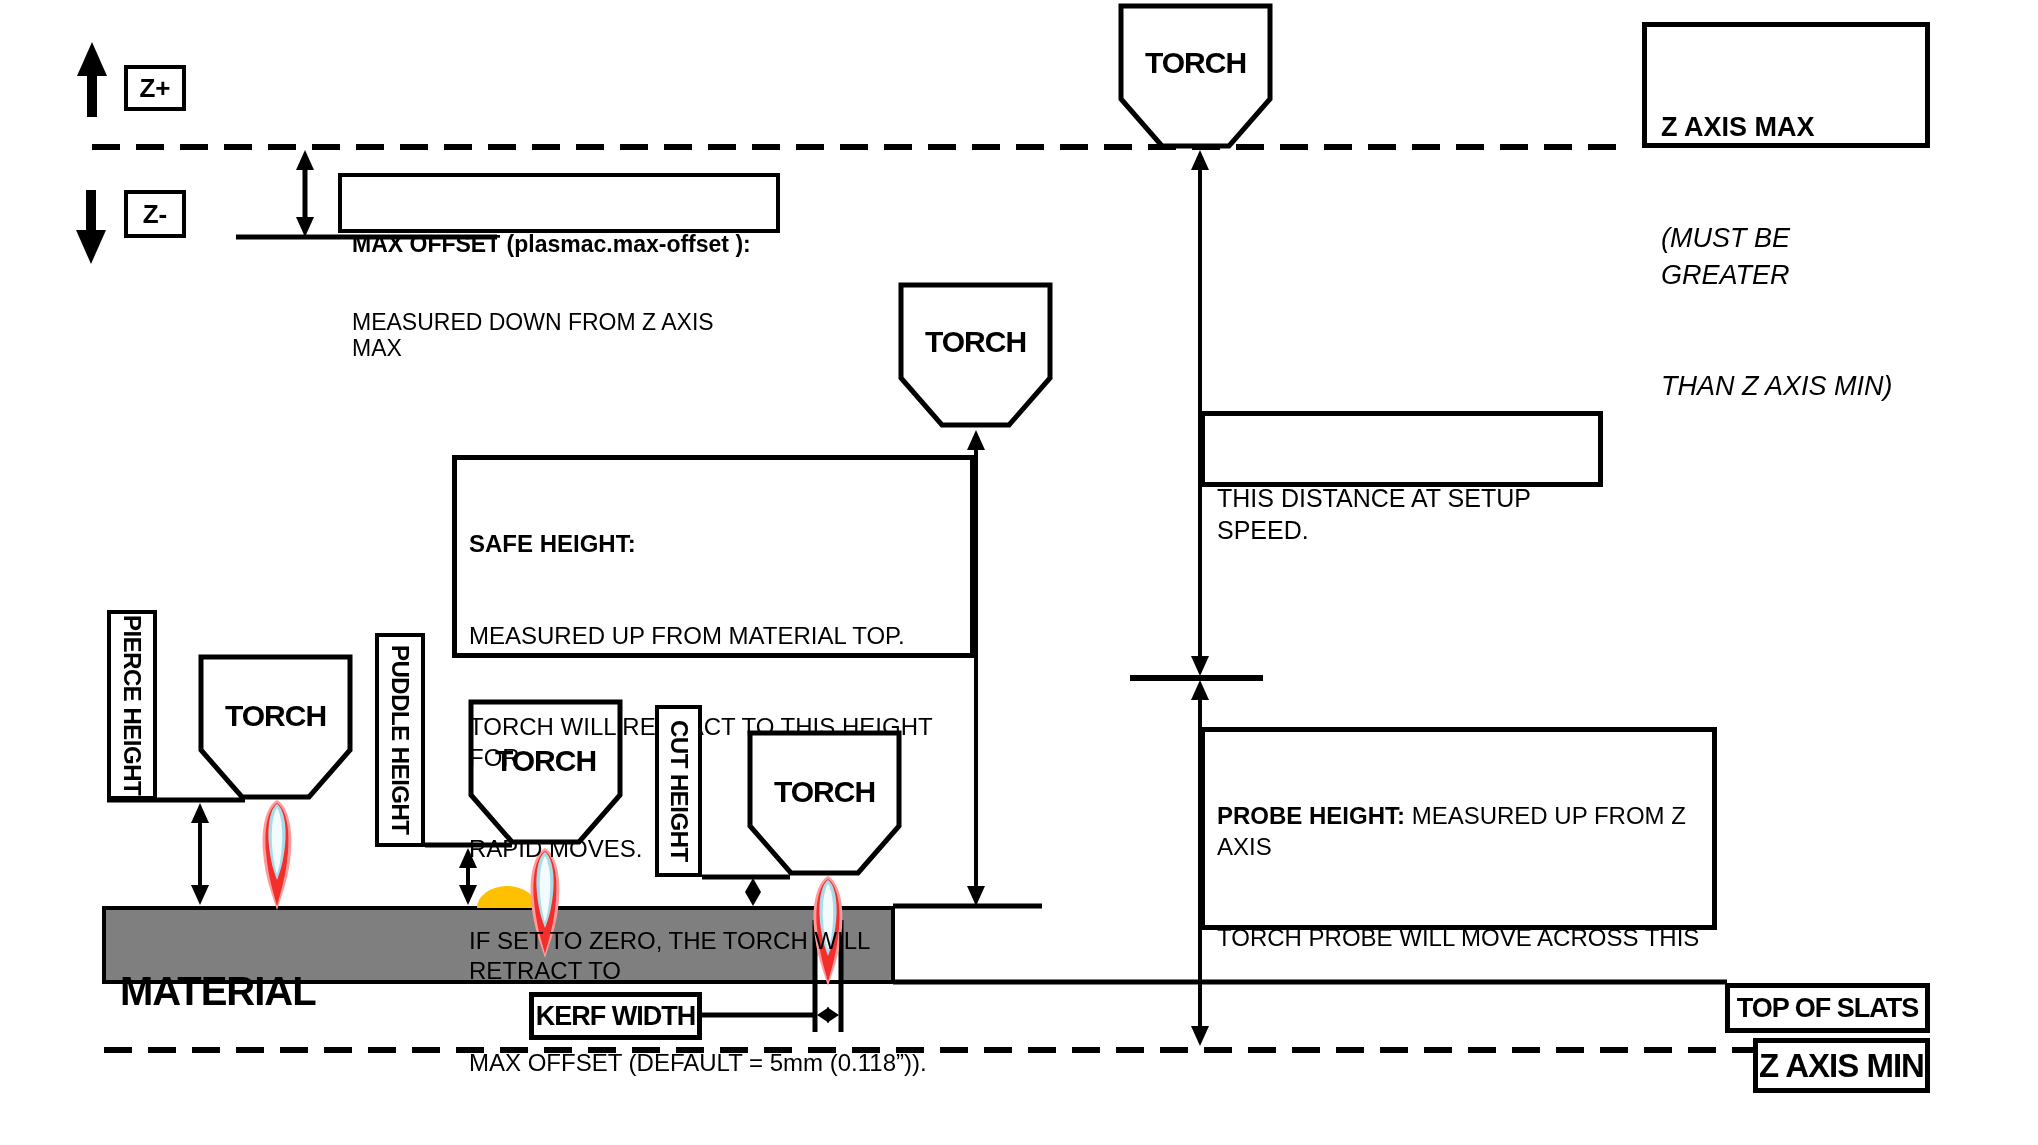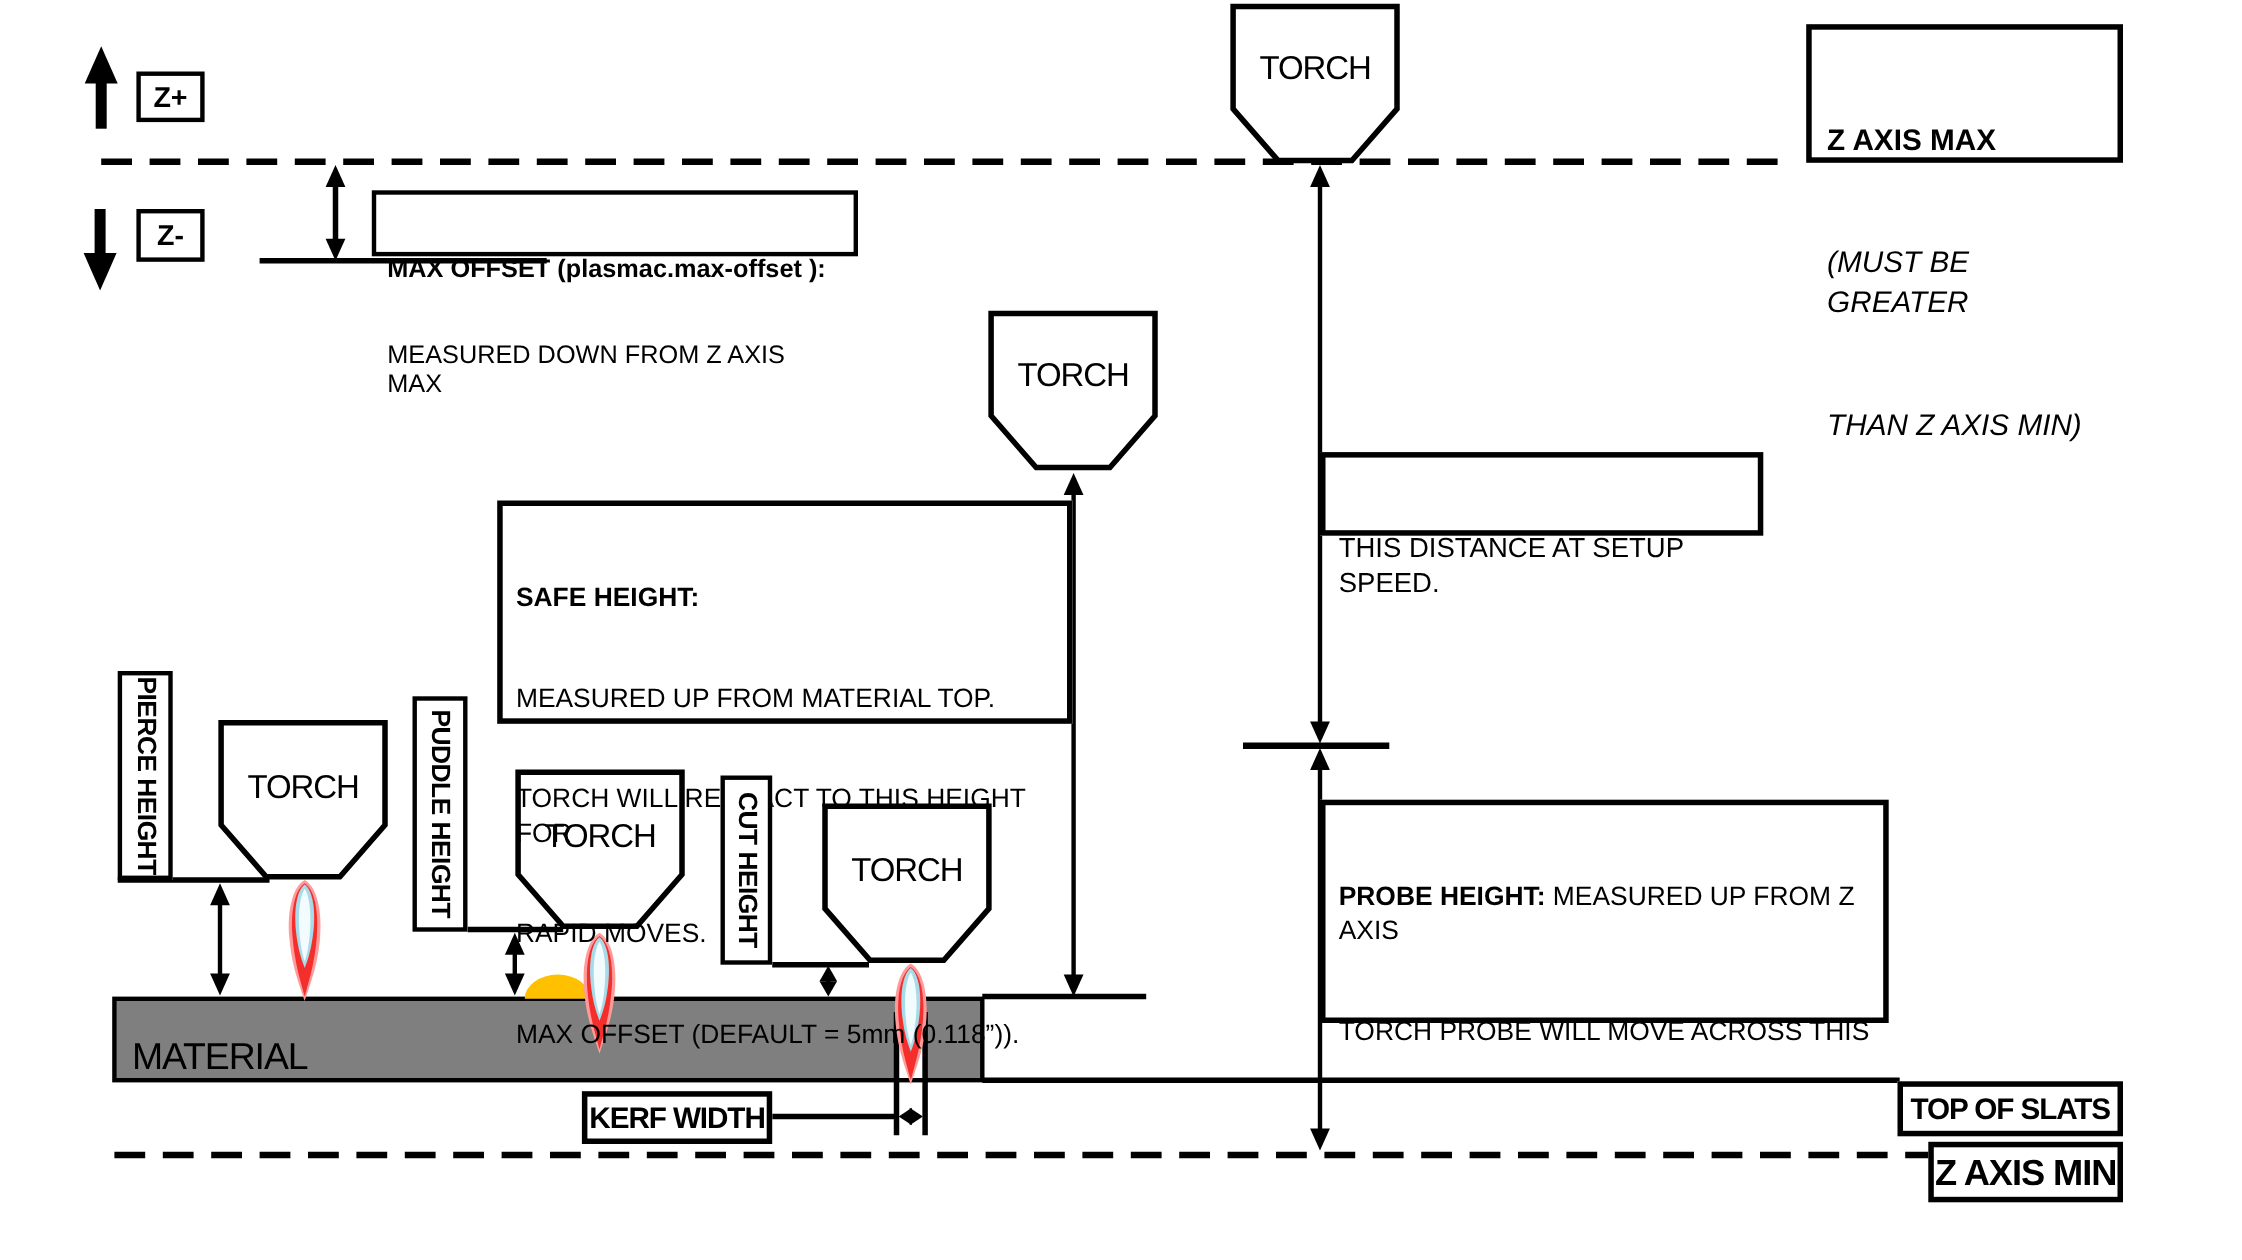--- a/index.html
+++ b/index.html
@@ -7,26 +7,26 @@
           font-family:"Liberation Sans",sans-serif;color:#000;}
   #lines{position:absolute;left:0;top:0;}
   .box{position:absolute;background:#fff;border:5px solid #000;box-sizing:border-box;
        white-space:pre-wrap;}
   .thin{border-width:4px;}
   .ctr{display:flex;align-items:center;justify-content:center;}
   .b{font-weight:bold;}
   .i{font-style:italic;}
   .cond{font-weight:bold;letter-spacing:-1px;}
   .torch-label{position:absolute;width:155px;height:40px;display:flex;align-items:center;
-       justify-content:center;font-weight:normal;font-size:30px;letter-spacing:-1px;}
+       justify-content:center;font-weight:bold;font-size:30px;letter-spacing:-1px;}
   .vlabel{position:absolute;background:#fff;border:4px solid #000;box-sizing:border-box;
        display:flex;align-items:center;justify-content:center;
        writing-mode:vertical-rl;font-weight:bold;font-size:24px;letter-spacing:-0.5px;}
   .txt24{font-size:24px;line-height:30.5px;padding:8px 12px;}
-  .mat-label{position:absolute;font-size:34px;font-weight:normal;letter-spacing:-1px;}
+  .mat-label{position:absolute;font-size:40px;font-weight:bold;letter-spacing:-1px;margin-top:27px;}
 </style>
 </head>
 <body>
 
 <div id="canvas">
 
   <svg id="lines" width="2038" height="1145" viewBox="0 0 2038 1145">
     <defs>
       <g id="flame">
         <path d="M20,0 C31,6 36,28 34,52 C32,78 25,94 20,110 C15,94 8,78 6,52 C4,28 9,6 20,0 Z" fill="#FF9B9B"></path>
@@ -144,20 +144,21 @@
 
   <div class="box" style="left:1200px;top:411px;width:403px;height:76px;font-size:25px;line-height:32px;padding:2px 12px;">
     <div>THIS DISTANCE AT SETUP SPEED.</div>
   </div>
 
   <div class="box txt24" style="left:452px;top:455px;width:523px;height:203px;">
     <div class="b">SAFE HEIGHT:</div>
     <div>MEASURED UP FROM MATERIAL TOP.</div>
     <div>TORCH WILL RETRACT TO THIS HEIGHT FOR</div>
     <div>RAPID MOVES.</div>
+    <div>IF SET TO ZERO, THE TORCH WILL RETRACT TO</div>
     <div>MAX OFFSET (DEFAULT = 5mm (0.118”)).</div>
   </div>
 
   <div class="box txt24" style="left:1200px;top:727px;width:517px;height:203px;">
     <div><span class="b">PROBE HEIGHT:</span><span> MEASURED UP FROM Z AXIS</span></div>
     <div>TORCH PROBE WILL MOVE ACROSS THIS</div>
     
     
   </div>
 

